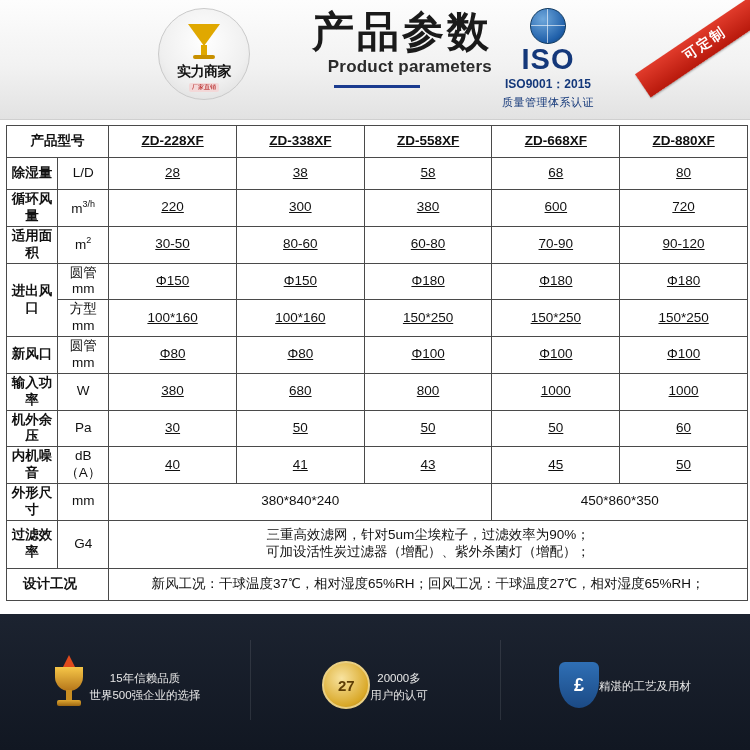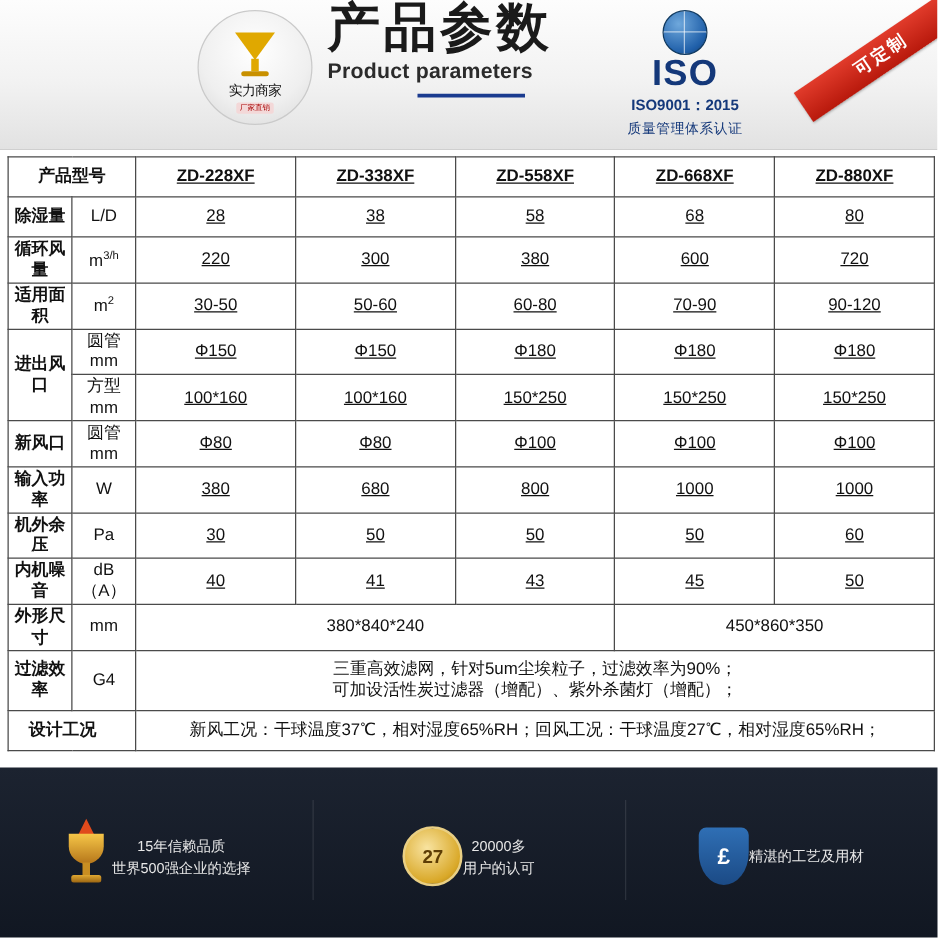--- a/index.html
+++ b/index.html
@@ -36,33 +36,33 @@
     border-top: 22px solid #e0a800;
     margin-top: 8px;
   }
   .logo-cup-stem {
     width: 6px; height: 10px; background: #e0a800; margin-top: -1px;
   }
   .logo-cup-base {
     width: 22px; height: 4px; background: #c89000; border-radius: 2px;
   }
   .logo-text {
-    font-size: 11px; color: #111; font-weight: normal; margin-top: 4px;
+    font-size: 14px; color: #111; font-weight: bold; margin-top: 4px;
     letter-spacing: -0.5px;
   }
   .logo-sub {
     font-size: 6px; color: #a80000; margin-top: 2px;
     background: #f3d8d8; padding: 0 3px; border-radius: 2px;
   }
 
   .title-block {
     position: absolute;
-    left: 262px; top: 0;
+    left: 262px; top: 10px;
     width: 230px;
-    text-align: left;
+    text-align: right;
   }
   .title-cn {
     font-size: 42px; font-weight: bold; color: #1a1a1a;
     letter-spacing: 3px; line-height: 1.05;
   }
   .title-en {
     font-size: 17px; font-weight: bold; color: #2b2b2b;
     margin-top: 3px; letter-spacing: 0.2px;
   }
   .title-rule {
@@ -308,21 +308,21 @@
       <td class="val">300</td>
       <td class="val">380</td>
       <td class="val">600</td>
       <td class="val">720</td>
     </tr>
 
     <tr>
       <td class="rowname">适用面积</td>
       <td class="unit"><span>m</span><span class="sup">2</span></td>
       <td class="val">30-50</td>
-      <td class="val">50-60</td>
+      <td class="val">80-60</td>
       <td class="val">60-80</td>
       <td class="val">70-90</td>
       <td class="val">90-120</td>
     </tr>
 
     <tr>
       <td class="rowname" rowspan="2">进出风口</td>
       <td class="unit">圆管mm</td>
       <td class="val">Φ150</td>
       <td class="val">Φ150</td>

